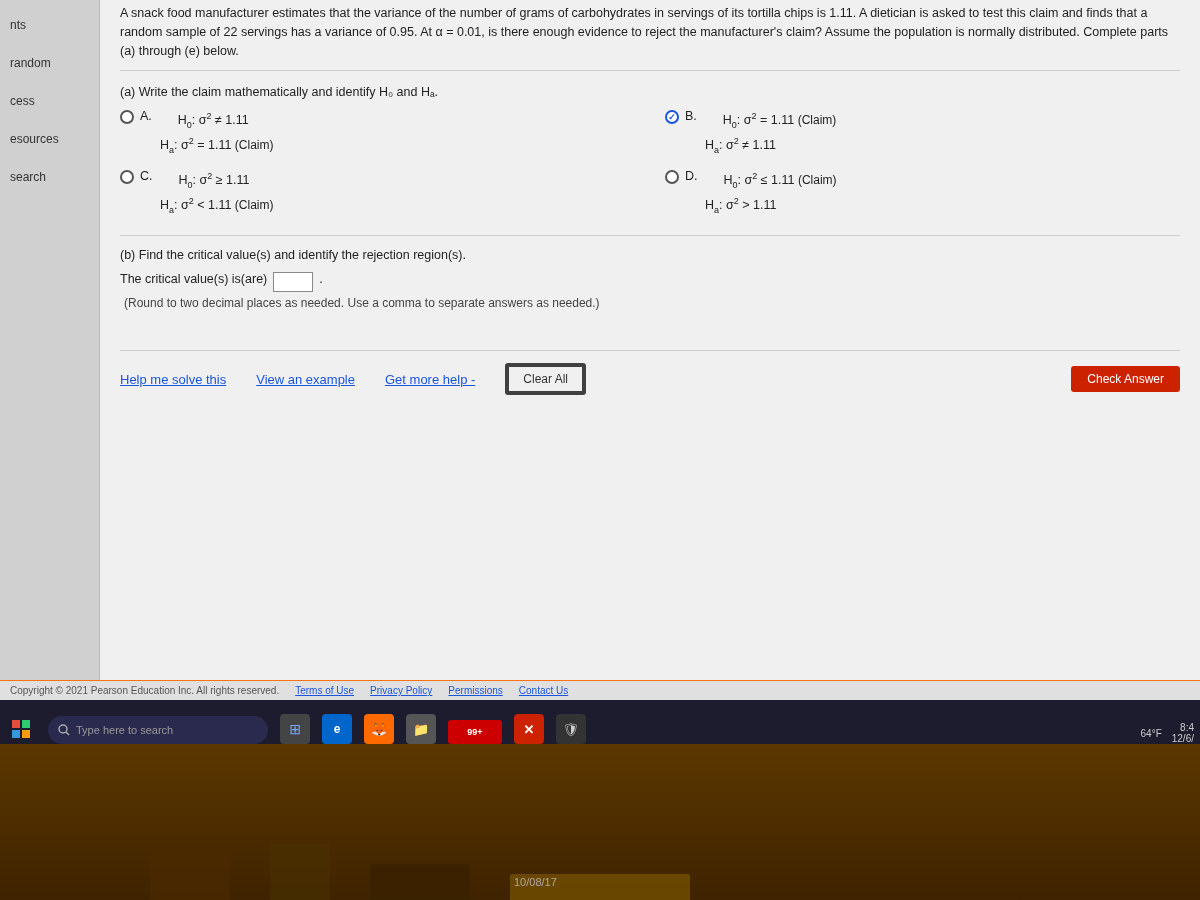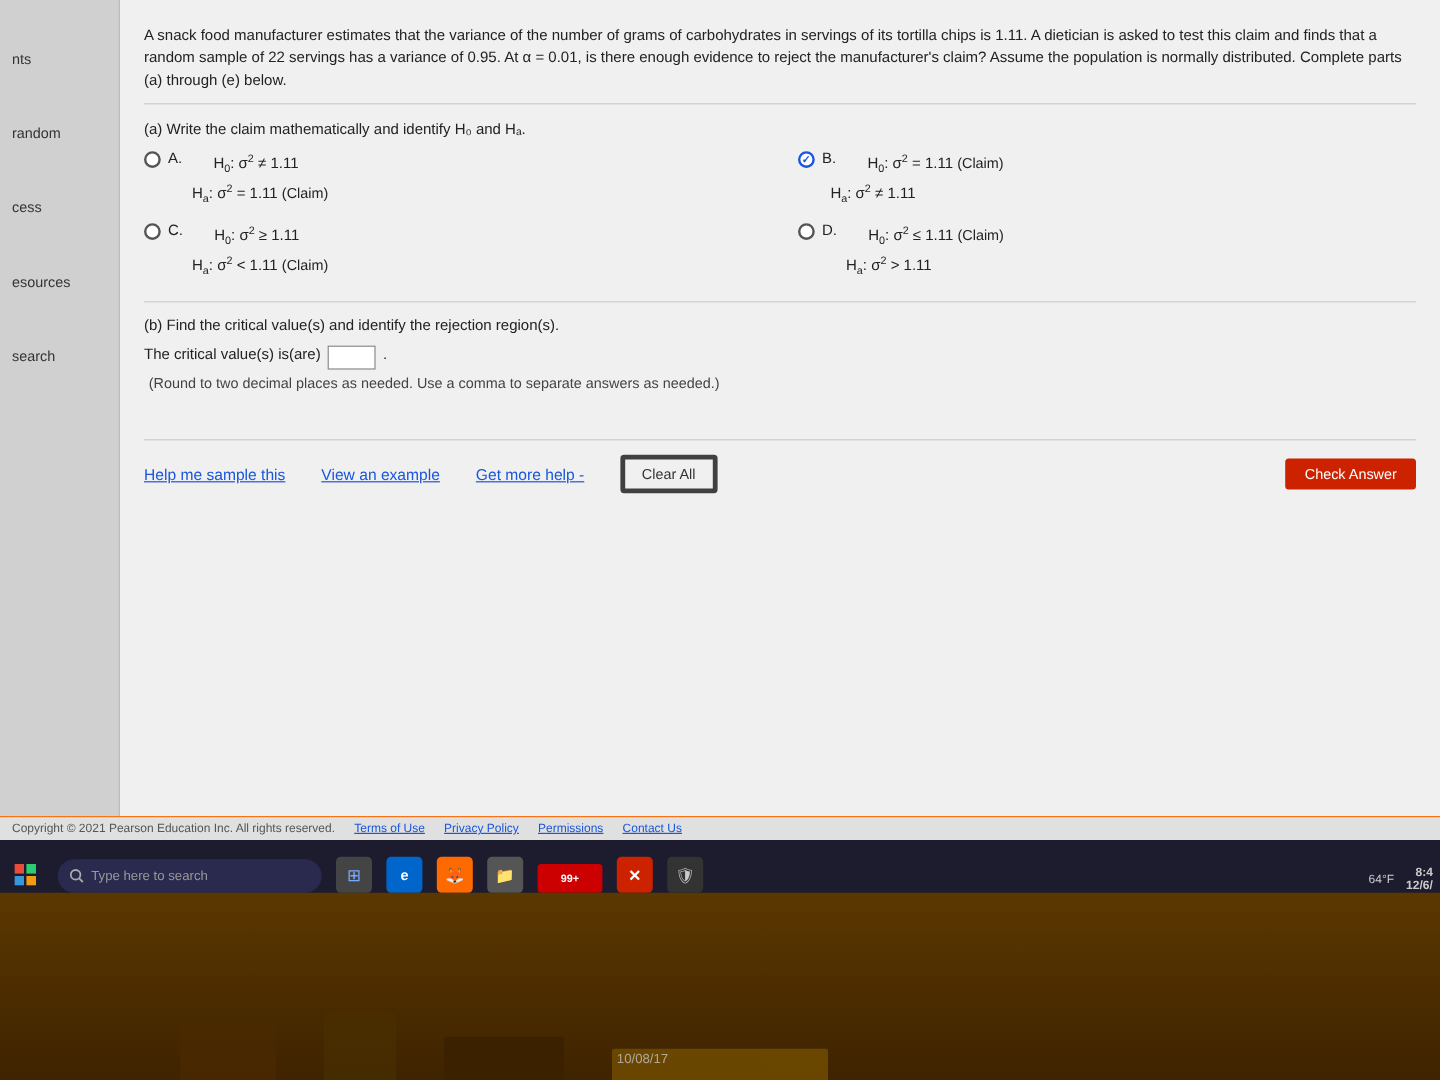--- a/index.html
+++ b/index.html
@@ -30,28 +30,27 @@
       flex-direction: column;
       padding: 10px 0;
       gap: 8px;
     }
     .sidebar-item {
       padding: 8px 10px;
       font-size: 12px;
       color: #333;
       cursor: pointer;
       word-break: break-word;
-      margin-top: 24px;
     }
 
     
     .main-content {
       flex: 1;
       background: #f0f0f0;
-      padding: 20px 20px;
+      padding: 4px 20px;
       overflow-y: auto;
     }
 
     
     .problem-text {
       font-size: 12.5px;
       color: #222;
       line-height: 1.5;
       margin-bottom: 14px;
       border-bottom: 1px solid #ccc;
@@ -260,21 +259,21 @@
         </div>
 
         <div class="choice-item">
           <div class="choice-row">
             <div class="radio-check"></div>
             <span class="choice-letter">B.</span>
             <span class="choice-math">
               H<sub>0</sub>: σ<sup>2</sup> = 1.11 <span class="claim-label">(Claim)</span>
             </span>
           </div>
-          <div class="choice-math" style="margin-left:27px;">
+          <div class="choice-math" style="margin-left:40px;">
             H<sub>a</sub>: σ<sup>2</sup> ≠ 1.11
           </div>
         </div>
 
         <div class="choice-item">
           <div class="choice-row">
             <div class="radio-circle"></div>
             <span class="choice-letter">C.</span>
             <span class="choice-math">
               H<sub>0</sub>: σ<sup>2</sup> ≥ 1.11
@@ -305,21 +304,21 @@
       <div class="section-label">(b) Find the critical value(s) and identify the rejection region(s).</div>
       <div class="critical-value-row">
         <span>The critical value(s) is(are)</span>
         <input class="input-box" type="text" value="" style="">
         <span>.</span>
       </div>
       <div class="round-note">(Round to two decimal places as needed. Use a comma to separate answers as needed.)</div>
     </div>
 
     <div class="action-bar">
-      <button class="action-link">Help me sample this</button>
+      <button class="action-link">Help me solve this</button>
       <button class="action-link">View an example</button>
       <button class="action-link">Get more help -</button>
       <button class="btn-clear-all">Clear All</button>
       <button class="btn-check-answer">Check Answer</button>
     </div>
 
   </div>
 </div>
 
 <div class="copyright-bar">
@@ -367,21 +366,21 @@
 
   <div style="width:30px;height:30px;background:#cc2200;border-radius:4px;display:flex;align-items:center;justify-content:center;cursor:pointer;">
     <span style="color:white;font-size:13px;font-weight:bold;">✕</span>
   </div>
   <div style="width:30px;height:30px;background:#333;border-radius:4px;display:flex;align-items:center;justify-content:center;cursor:pointer;">
     <span style="color:#ccc;font-size:13px;">🛡</span>
   </div>
 
   <div style="margin-left:auto;display:flex;align-items:center;gap:10px;color:#ccc;font-size:10px;">
     <span>64°F</span>
-    <div style="display:flex;flex-direction:column;align-items:flex-end;font-weight:bold;">
+    <div style="display:flex;flex-direction:column;align-items:flex-end;">
       <span>8:4</span>
       <span>12/6/</span>
     </div>
   </div>
 </div>
 
 <div style="width:1200px;height:180px;background:linear-gradient(to bottom, #5c3800, #3a2000);display:flex;align-items:center;justify-content:center;position:relative;">
 
   <div style="display:flex;align-items:flex-end;gap:40px;padding:20px 150px;width:100%;height:100%;">
     <div style="width:80px;height:50px;background:#4a2a00;border-radius:3px;opacity:0.7;"></div>

